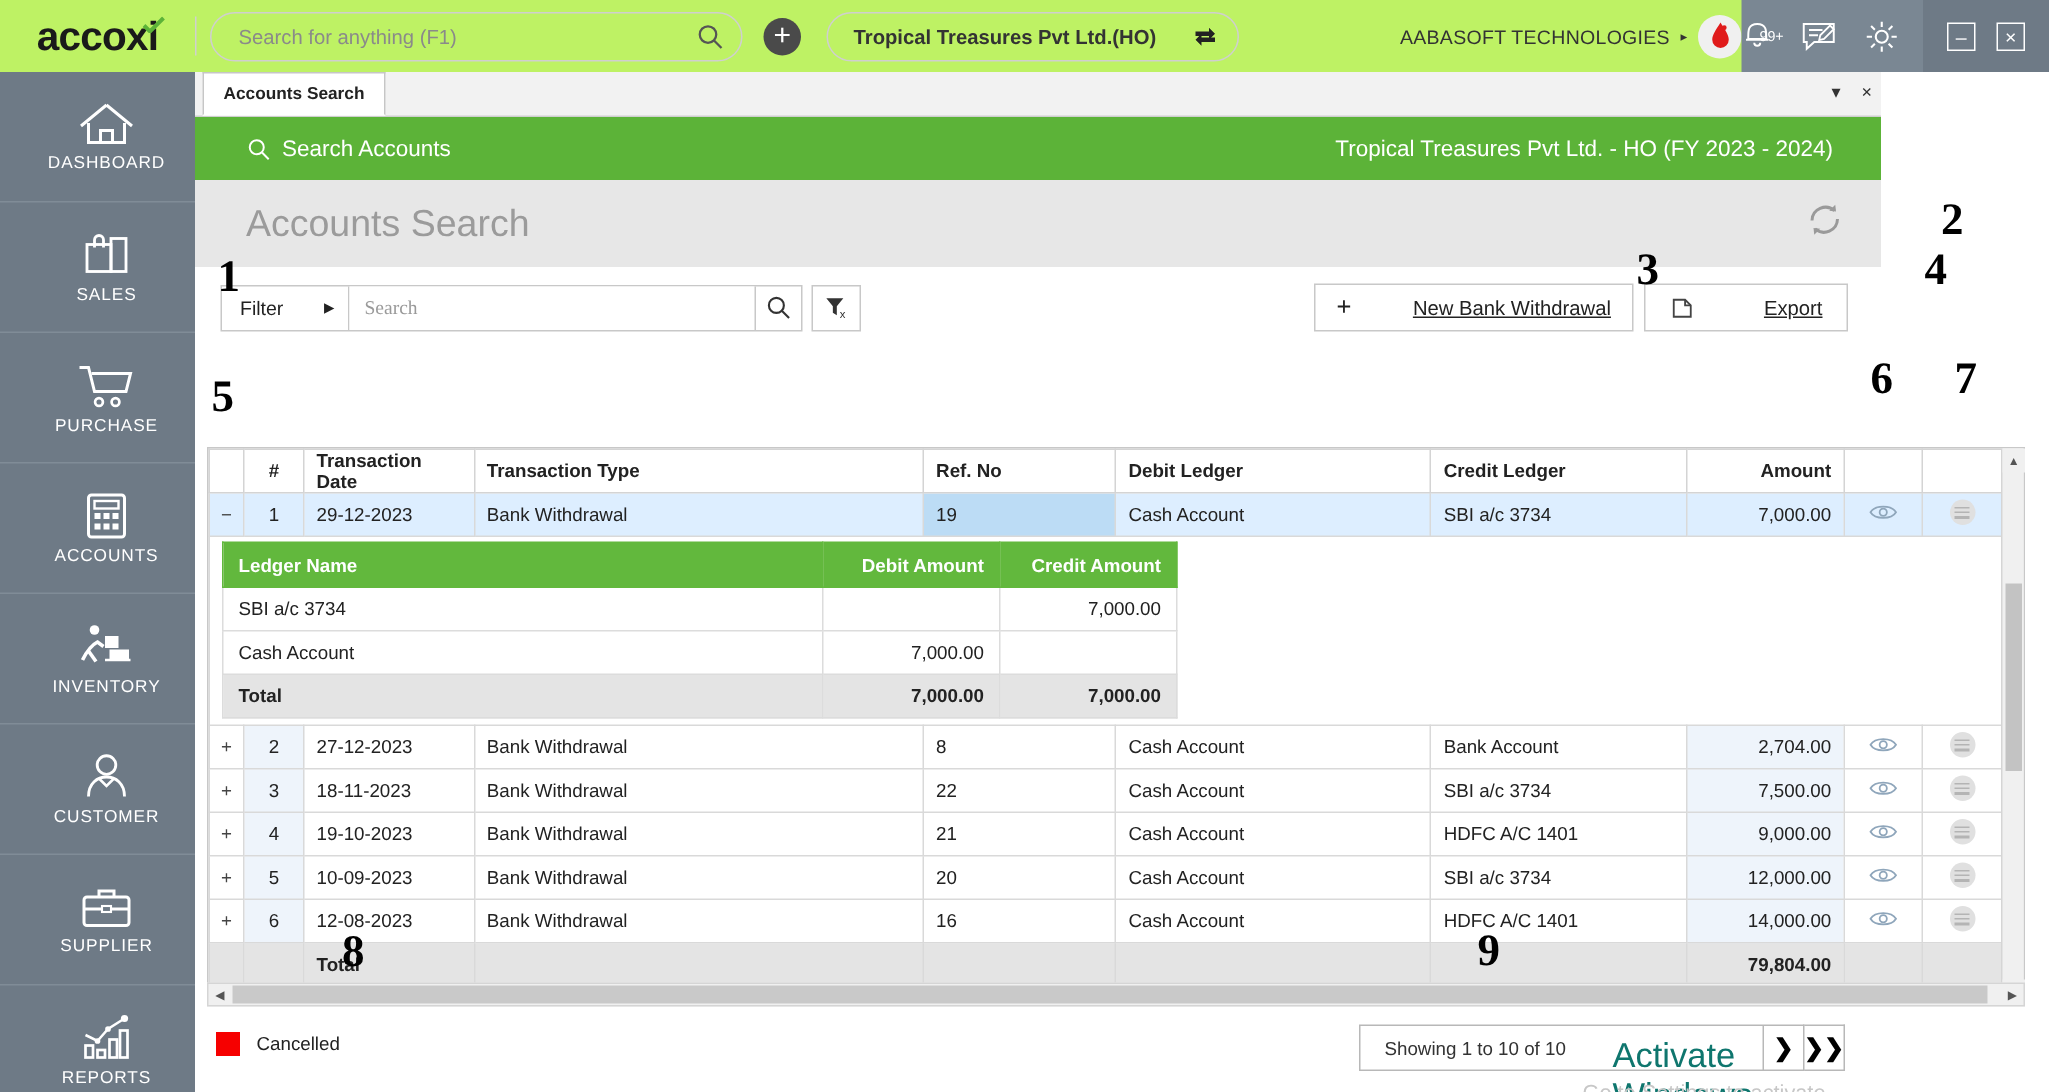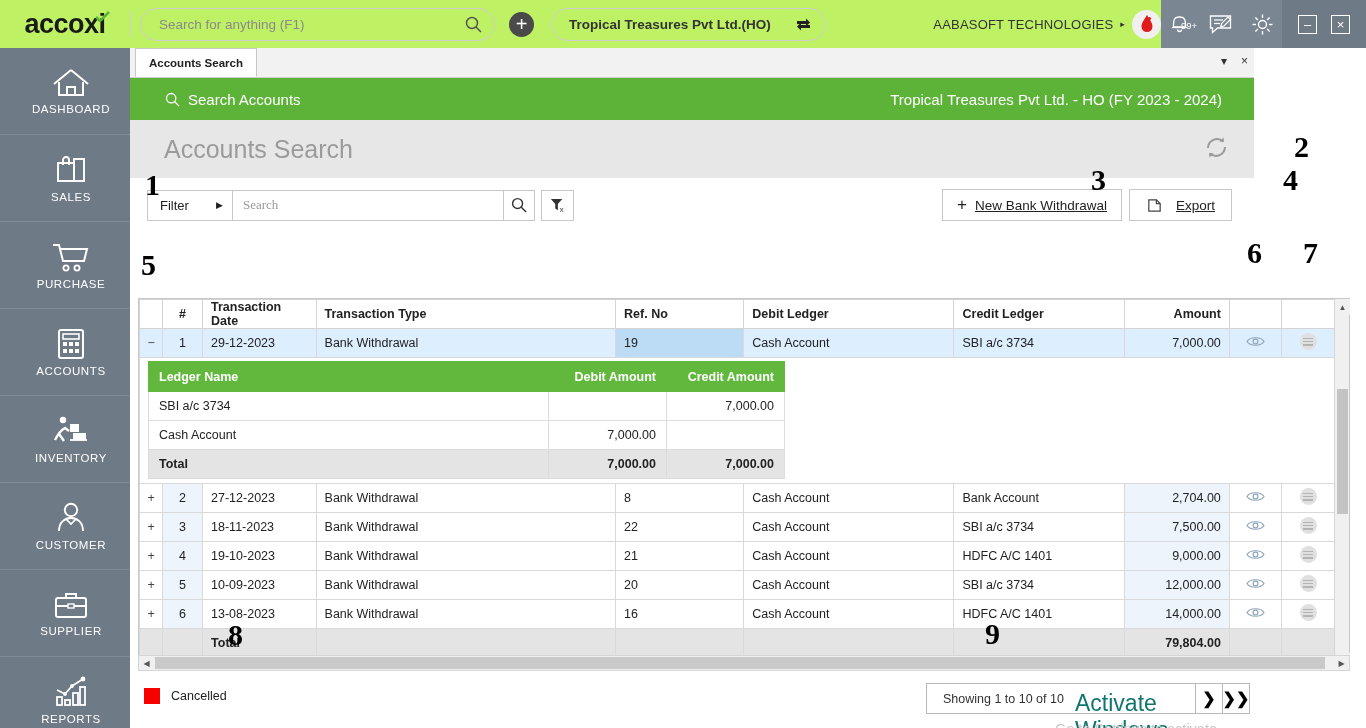--- a/index.html
+++ b/index.html
@@ -18,21 +18,21 @@
   .divider-v { width:1px; height:26px; background:#d0d0d0; }
   .search-pill { margin-left:9px; width:355px; height:33px; border:1px solid #cfcfcf; border-radius:17px; display:flex; align-items:center; padding:0 12px 0 18px; }
   .search-pill input { border:0; outline:0; flex:1; font-size:13.5px; color:#555; font-family:"Liberation Sans",sans-serif; background:transparent; }
   .search-pill input::placeholder { color:#8a8a8a; }
   .icon-btn-circle { margin-left:14px; width:25px; height:25px; border-radius:50%; background:#4a4a4a; color:#fff; display:flex; align-items:center; justify-content:center; font-size:20px; line-height:1; font-weight:300; cursor:pointer; }
   .company-pill { margin-left:17px; width:275px; height:33px; border:1px solid #cfcfcf; border-radius:17px; display:flex; align-items:center; padding:0 12px 0 17px; font-size:13.5px; color:#333; }
   .company-pill .cname { flex:1;font-weight:bold; }
   .tenant { position:absolute; right:205px; top:0; height:48px; display:flex; align-items:center; gap:7px; font-size:13px; color:#333; letter-spacing:0.2px; }
   .tenant .caret { font-size:9px; color:#333; }
   .droplet { width:29px; height:29px; border-radius:50%; background:#f0f0f0; display:flex; align-items:center; justify-content:center; }
-  .sysicons { position:absolute; right:84px; top:0; width:121px; height:48px; background:#7a8793; display:flex; align-items:center; justify-content:center; gap:19px; }
+  .sysicons { position:absolute; right:84px; top:0; width:121px; height:48px; background:#7a8793; display:flex; align-items:center; gap:19px; }
   .wincontrols { position:absolute; right:0; top:0; width:84px; height:48px; background:#6e7a86; display:flex; align-items:center; justify-content:center; gap:14px; }
   .win-sq { width:19px; height:19px; border:1.6px solid #fff; display:flex; align-items:center; justify-content:center; color:#fff; font-size:13px; line-height:1; cursor:pointer;}
   .badge99 { position:absolute; font-size:9.5px; color:#fff; top:9px; margin-left:12px; }
 
   
   .sidebar { position:absolute; top:48px; left:0; width:142px; height:680px; background:#6e7a86; }
   .side-item { height:87px; border-bottom:1px solid #808c97; display:flex; flex-direction:column; align-items:center; justify-content:center; gap:5px; color:#fff; position:relative; cursor:pointer; }
   .side-item .lbl { font-size:11.5px; letter-spacing:0.6px; }
   .side-item .arr { position:absolute; right:7px; top:50%; transform:translateY(-50%); font-size:9px; color:#e6e6e6; }
 
@@ -52,21 +52,21 @@
 
   .toolbar { height:54px; background:#fff; display:flex; align-items:center; padding:0 22px 0 17px; }
   .filterbox { display:flex; align-items:center; height:31px; border:1px solid #c8c8c8; }
   .filterbox .flabel { width:85px; height:29px; display:flex; align-items:center; justify-content:space-between; padding:0 9px 0 12px; font-size:13px; color:#222; border-right:1px solid #c8c8c8; cursor:pointer; }
   .filterbox .flabel .tri { font-size:9px; }
   .filterbox input { width:270px; height:29px; border:0; outline:0; padding:0 10px; font-size:13px; color:#a21caf; font-family:Liberation Serif, serif; }
   .filterbox input::placeholder { color:#9a9a9a; }
   .filterbox .sbtn { width:31px; height:29px; border-left:1px solid #c8c8c8; display:flex; align-items:center; justify-content:center; cursor:pointer; }
   .filtclear { margin-left:6px; width:33px; height:31px; border:1px solid #c8c8c8; display:flex; align-items:center; justify-content:center; cursor:pointer; }
   .tbtn { height:32px; border:1px solid #c8c8c8; background:#fff; display:flex; align-items:center; gap:8px; padding:0 14px; font-size:13.5px; color:#222; cursor:pointer; }
-  .tbtn .u { text-decoration:underline; }
+  .tbtn .u { text-decoration:underline;margin-left:33px; }
 
   
   .gridwrap { position:absolute; left:8px; top:250px; width:1212px; height:372px; border:1px solid #c8c8c8; background:#fff; }
   table.grid { width:1196px; border-collapse:collapse; table-layout:fixed; font-size:12.5px; color:#222; }
   table.grid th { background:#fff; border:1px solid #d4d4d4; height:29px; font-weight:700; text-align:left; padding:0 8px; font-size:12.5px; }
   table.grid td { border:1px solid #d9d9d9; height:29px; padding:0 8px; background:#fff; }
   .c-exp { width:22px; text-align:center !important; padding:0 !important; color:#444; cursor:pointer; }
   .c-num { width:38px; text-align:center !important; }
   .c-date { width:108px; }
   .c-type { width:285px; }
@@ -99,21 +99,21 @@
   .vsb { position:absolute; right:0; top:0; width:15px; height:100%; background:#f0f0f0; border-left:1px solid #d5d5d5; }
   .vsb .thumb { position:absolute; left:2px; top:90px; width:11px; height:125px; background:#c3c3c3; }
   .vsb .ar { position:absolute; left:0; width:15px; height:16px; display:flex; align-items:center; justify-content:center; font-size:8px; color:#555; background:#f0f0f0; }
   .hsb { position:absolute; left:8px; top:607px; width:1212px; height:16px; background:#f0f0f0; border:1px solid #d5d5d5; }
   .hsb .thumb { position:absolute; left:16px; top:1px; width:1170px; height:12px; background:#c9c9c9; }
   .hsb .ar { position:absolute; top:0; width:15px; height:14px; display:flex; align-items:center; justify-content:center; font-size:8px; color:#555; }
 
   
   .legend { position:absolute; left:14px; top:640px; display:flex; align-items:center; gap:11px; font-size:12.5px; color:#222; }
   .legend .sw { width:16px; height:16px; background:#f60000; }
-  .pager { position:absolute; right:4px; top:635px; display:flex; align-items:flex-start; }
+  .pager { position:absolute; right:24px; top:635px; display:flex; align-items:flex-start; }
   .pager .box { width:270px; height:31px; border:1px solid #b8b8b8; display:flex; align-items:center; padding:0 16px; font-size:12.5px; color:#333; }
   .pager .nav { width:27px; height:31px; border:1px solid #b8b8b8; border-left:0; display:flex; align-items:center; justify-content:center; font-size:16px; font-weight:700; cursor:pointer; }
 
   .watermark { position:absolute; left:945px; top:642px; color:#0f766e; font-size:23px; pointer-events:none; }
   .watermark2 { position:absolute; left:925px; top:673px; color:#c7c7c7; font-size:14.5px; pointer-events:none; }
 
   
   .anno { position:absolute; font-family:"Liberation Serif", serif; font-weight:700; font-size:30px; color:#000; z-index:60; pointer-events:none; }
 </style>
 </head>
@@ -499,21 +499,21 @@
                   <path d="M1 6.5 C4 1.5 15 1.5 18 6.5 C15 11.5 4 11.5 1 6.5z" stroke="#8fa6bb" stroke-width="1.2" fill="none"></path>
                   <circle cx="9.5" cy="6.5" r="2.4" stroke="#8fa6bb" stroke-width="1.2" fill="none"></circle>
                 </svg>
             </td>
             <td class="c-menu"><span class="menudot"><i></i><i></i><i></i></span></td>
           </tr>
 
           <tr class="alt">
             <td class="c-exp">+</td>
             <td class="c-num">6</td>
-            <td class="c-date">13-08-2023</td>
+            <td class="c-date">12-08-2023</td>
             <td class="c-type">Bank Withdrawal</td>
             <td class="c-ref">16</td>
             <td class="c-dr">Cash Account</td>
             <td class="c-cr">HDFC A/C 1401</td>
             <td class="c-amt">14,000.00</td>
             <td class="c-eye">
               <svg width="19" height="13" viewBox="0 0 19 13">
                   <path d="M1 6.5 C4 1.5 15 1.5 18 6.5 C15 11.5 4 11.5 1 6.5z" stroke="#8fa6bb" stroke-width="1.2" fill="none"></path>
                   <circle cx="9.5" cy="6.5" r="2.4" stroke="#8fa6bb" stroke-width="1.2" fill="none"></circle>
                 </svg>

